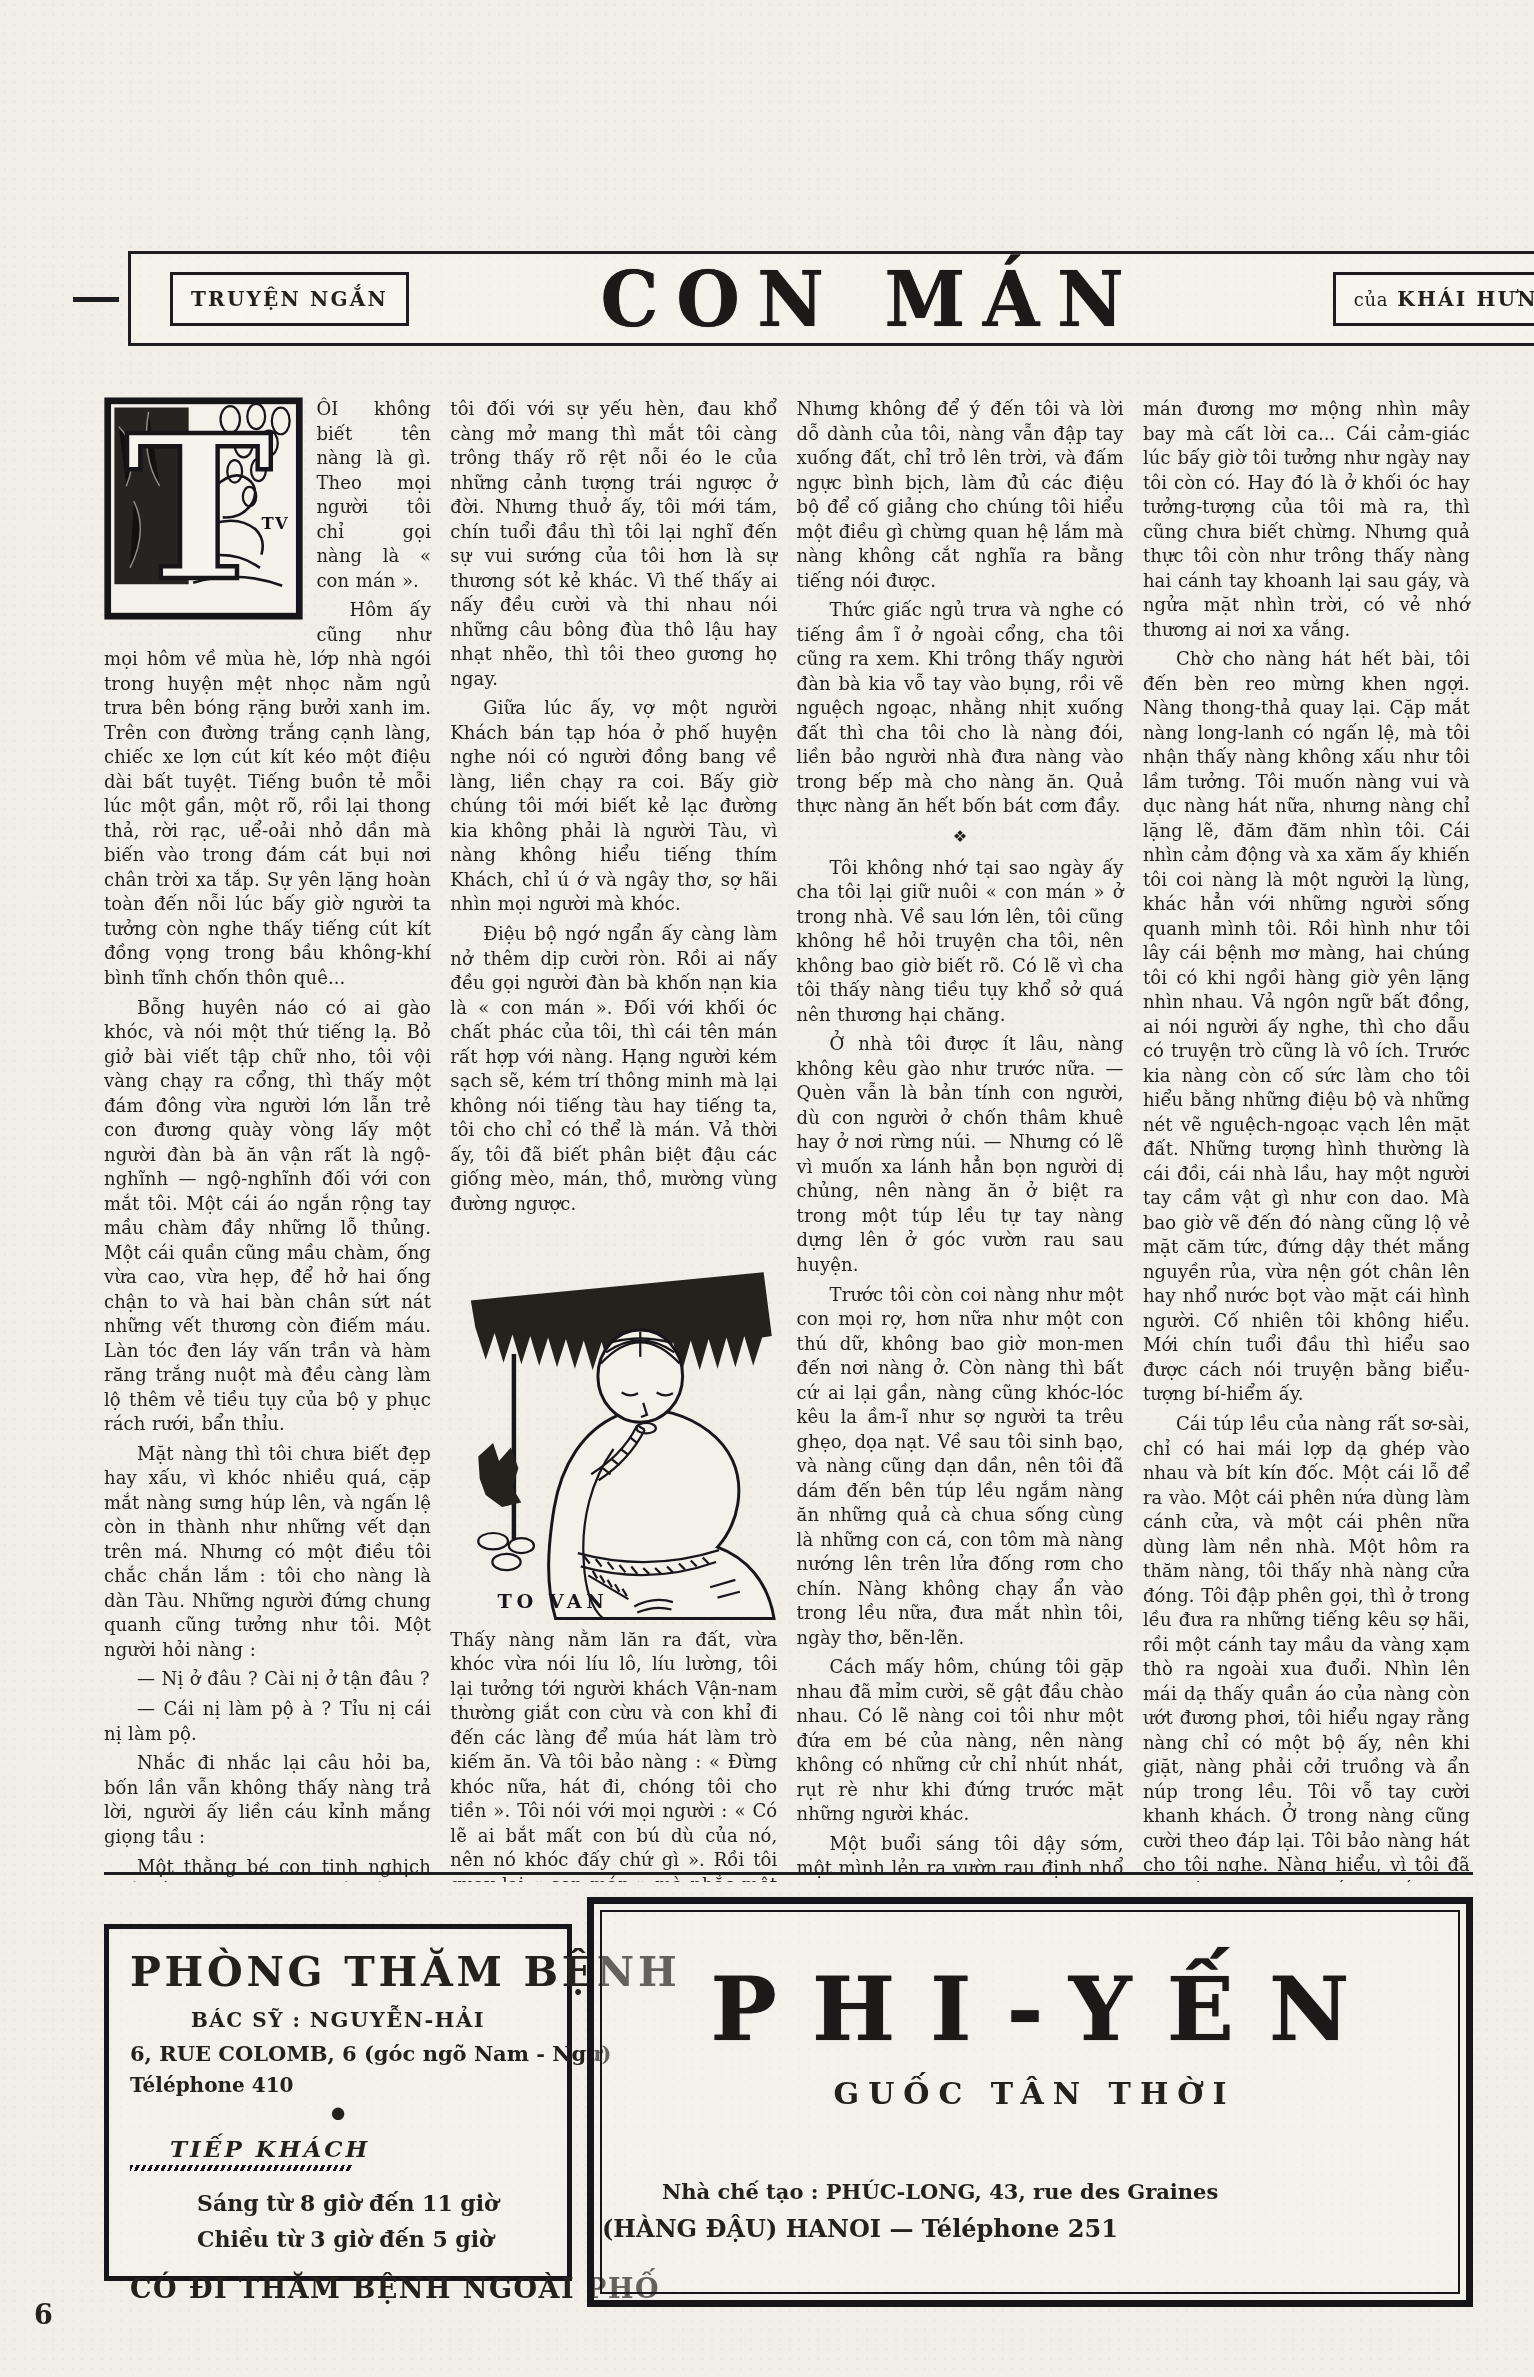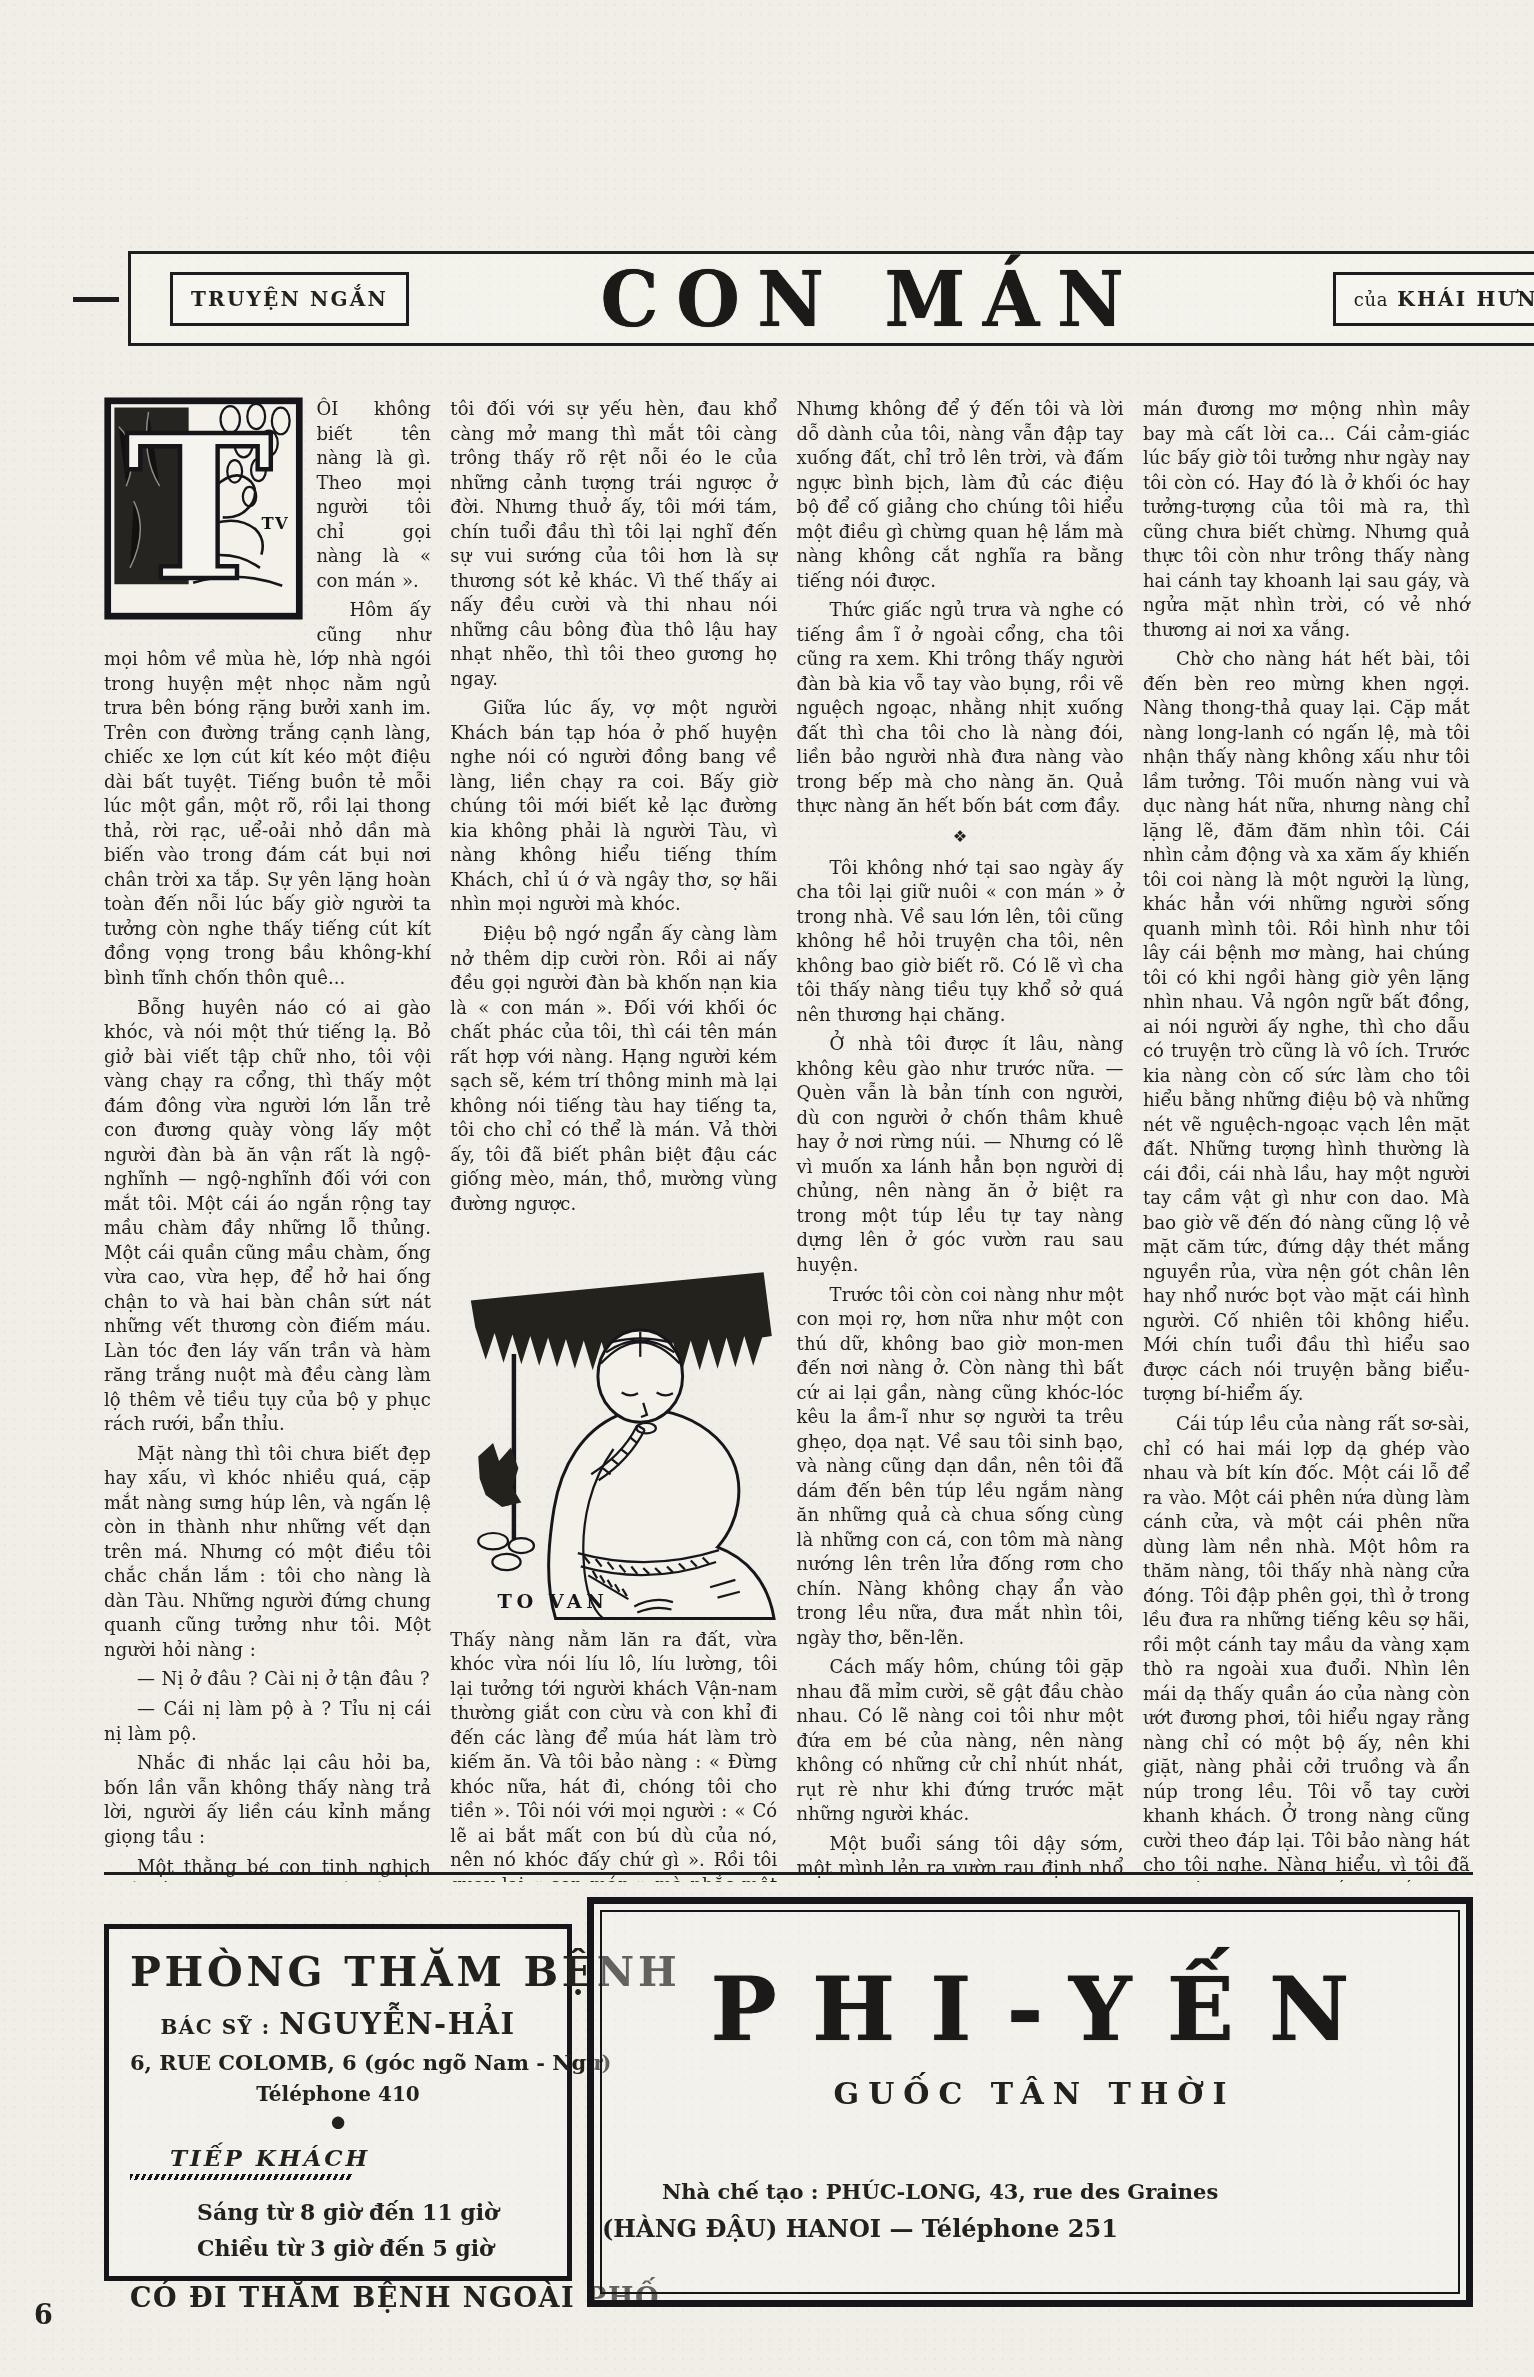--- a/index.html
+++ b/index.html
@@ -48,23 +48,23 @@
   }
   
   .ads-rule{position:absolute;left:104px;top:1872px;width:1369px;height:3px;background:#1d1c1f;}
   .ad-left{
     position:absolute;left:104px;top:1924px;width:468px;height:357px;
     border:5.2px solid #16151a;box-sizing:border-box;padding:19.3px 21px 13.4px 21px;
     background:rgba(250,249,244,0.3);
   }
   .ad-left .ad-title{font-size:41px;font-weight:bold;text-align:center;letter-spacing:3.7px;margin:0;white-space:nowrap;}
   .ad-left .doctor-line{text-align:center;margin-top:10.4px;font-size:20px;font-weight:bold;letter-spacing:1.5px;}
-  .ad-left .doctor-name{font-size:29px;}
+  .ad-left .doctor-name{font-size:21px;}
   .ad-left .address-line{text-align:center;margin-top:9px;font-size:21px;font-weight:bold;white-space:nowrap;}
-  .ad-left .phone-line{text-align:center;margin-top:7.4px;font-size:20px;font-weight:bold;}
+  .ad-left .phone-line{text-align:left;margin-top:7.4px;font-size:20px;font-weight:bold;}
   .ad-left .dot{display:block;text-align:center;font-size:16.3px;margin-top:6px;}
   .ad-left .reception{font-size:23px;font-weight:bold;font-style:italic;letter-spacing:3px;margin-top:13.4px;margin-left:40px;}
   .ad-left .hatch{
     width:223px;height:6px;margin-top:3px;
     background:repeating-linear-gradient(115deg,#16151a 0 3px,transparent 3px 6px);
   }
   .ad-left .hours{margin:13.4px 0 0 67px;font-size:22px;font-weight:bold;line-height:36px;}
   .ad-left .ad-footer{margin-top:16.3px;font-size:27px;font-weight:bold;text-align:center;letter-spacing:1.5px;white-space:nowrap;}
   .ad-right{
     position:absolute;left:587px;top:1897px;width:886px;height:410px;

